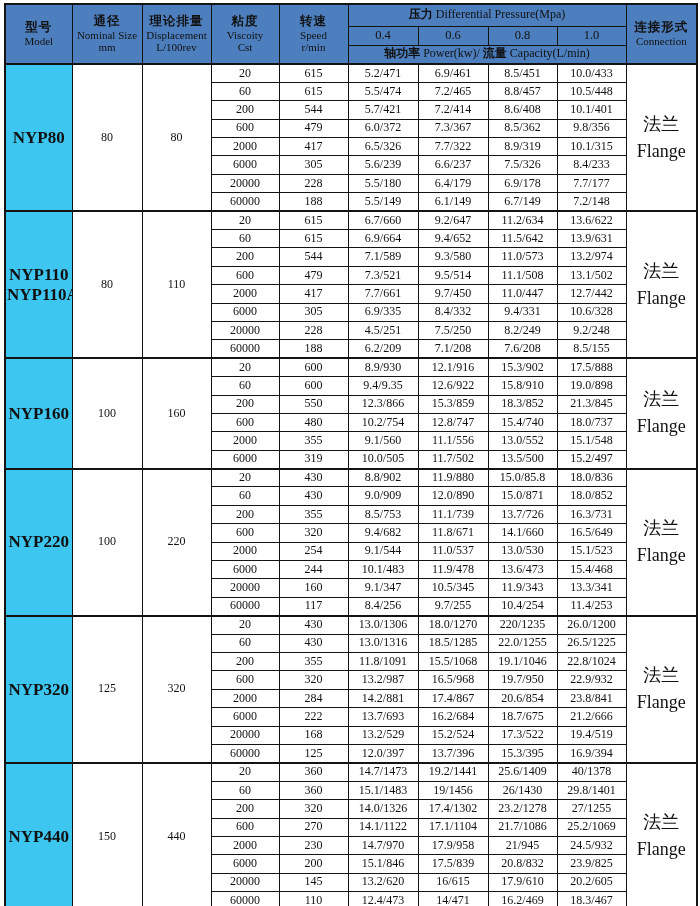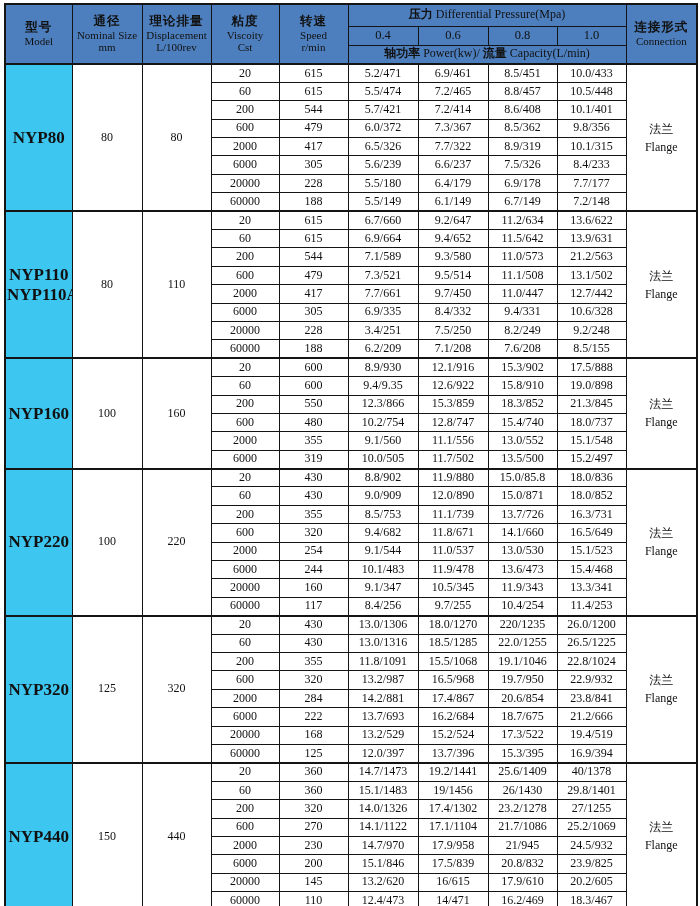--- a/index.html
+++ b/index.html
@@ -44,21 +44,21 @@
   td.plevel{font-size:12.5px;}
   
   tr.data-row{height:18.4px;}
   tr.group-start td{border-top:2px solid var(--border);}
   td.model-cell{
     background:var(--model-bg);
     font-weight:bold;
     font-size:17px;
     white-space:pre-line;
   }
-  td.connection-cell{white-space:pre-line;font-size:12px;line-height:1.5;font-family:Liberation Serif, serif;}
+  td.connection-cell{white-space:pre-line;font-size:18px;line-height:1.5;font-family:Liberation Serif, serif;}
   td.num{font-size:12px;}
 </style>
 </head>
 <body>
 
 <table class="spec">
   <colgroup>
     <col style="width:67px">
       <col style="width:70px">
       <col style="width:69px">
@@ -211,21 +211,21 @@
         <td class="num">9.4/652</td>
         <td class="num">11.5/642</td>
         <td class="num">13.9/631</td>
       </tr>
       <tr class="data-row">
         <td class="num">200</td>
         <td class="num">544</td>
         <td class="num">7.1/589</td>
         <td class="num">9.3/580</td>
         <td class="num">11.0/573</td>
-        <td class="num">21.2/563</td>
+        <td class="num">13.2/974</td>
       </tr>
       <tr class="data-row">
         <td class="num">600</td>
         <td class="num">479</td>
         <td class="num">7.3/521</td>
         <td class="num">9.5/514</td>
         <td class="num">11.1/508</td>
         <td class="num">13.1/502</td>
       </tr>
       <tr class="data-row">
@@ -240,21 +240,21 @@
         <td class="num">6000</td>
         <td class="num">305</td>
         <td class="num">6.9/335</td>
         <td class="num">8.4/332</td>
         <td class="num">9.4/331</td>
         <td class="num">10.6/328</td>
       </tr>
       <tr class="data-row">
         <td class="num">20000</td>
         <td class="num">228</td>
-        <td class="num">3.4/251</td>
+        <td class="num">4.5/251</td>
         <td class="num">7.5/250</td>
         <td class="num">8.2/249</td>
         <td class="num">9.2/248</td>
       </tr>
       <tr class="data-row">
         <td class="num">60000</td>
         <td class="num">188</td>
         <td class="num">6.2/209</td>
         <td class="num">7.1/208</td>
         <td class="num">7.6/208</td>

